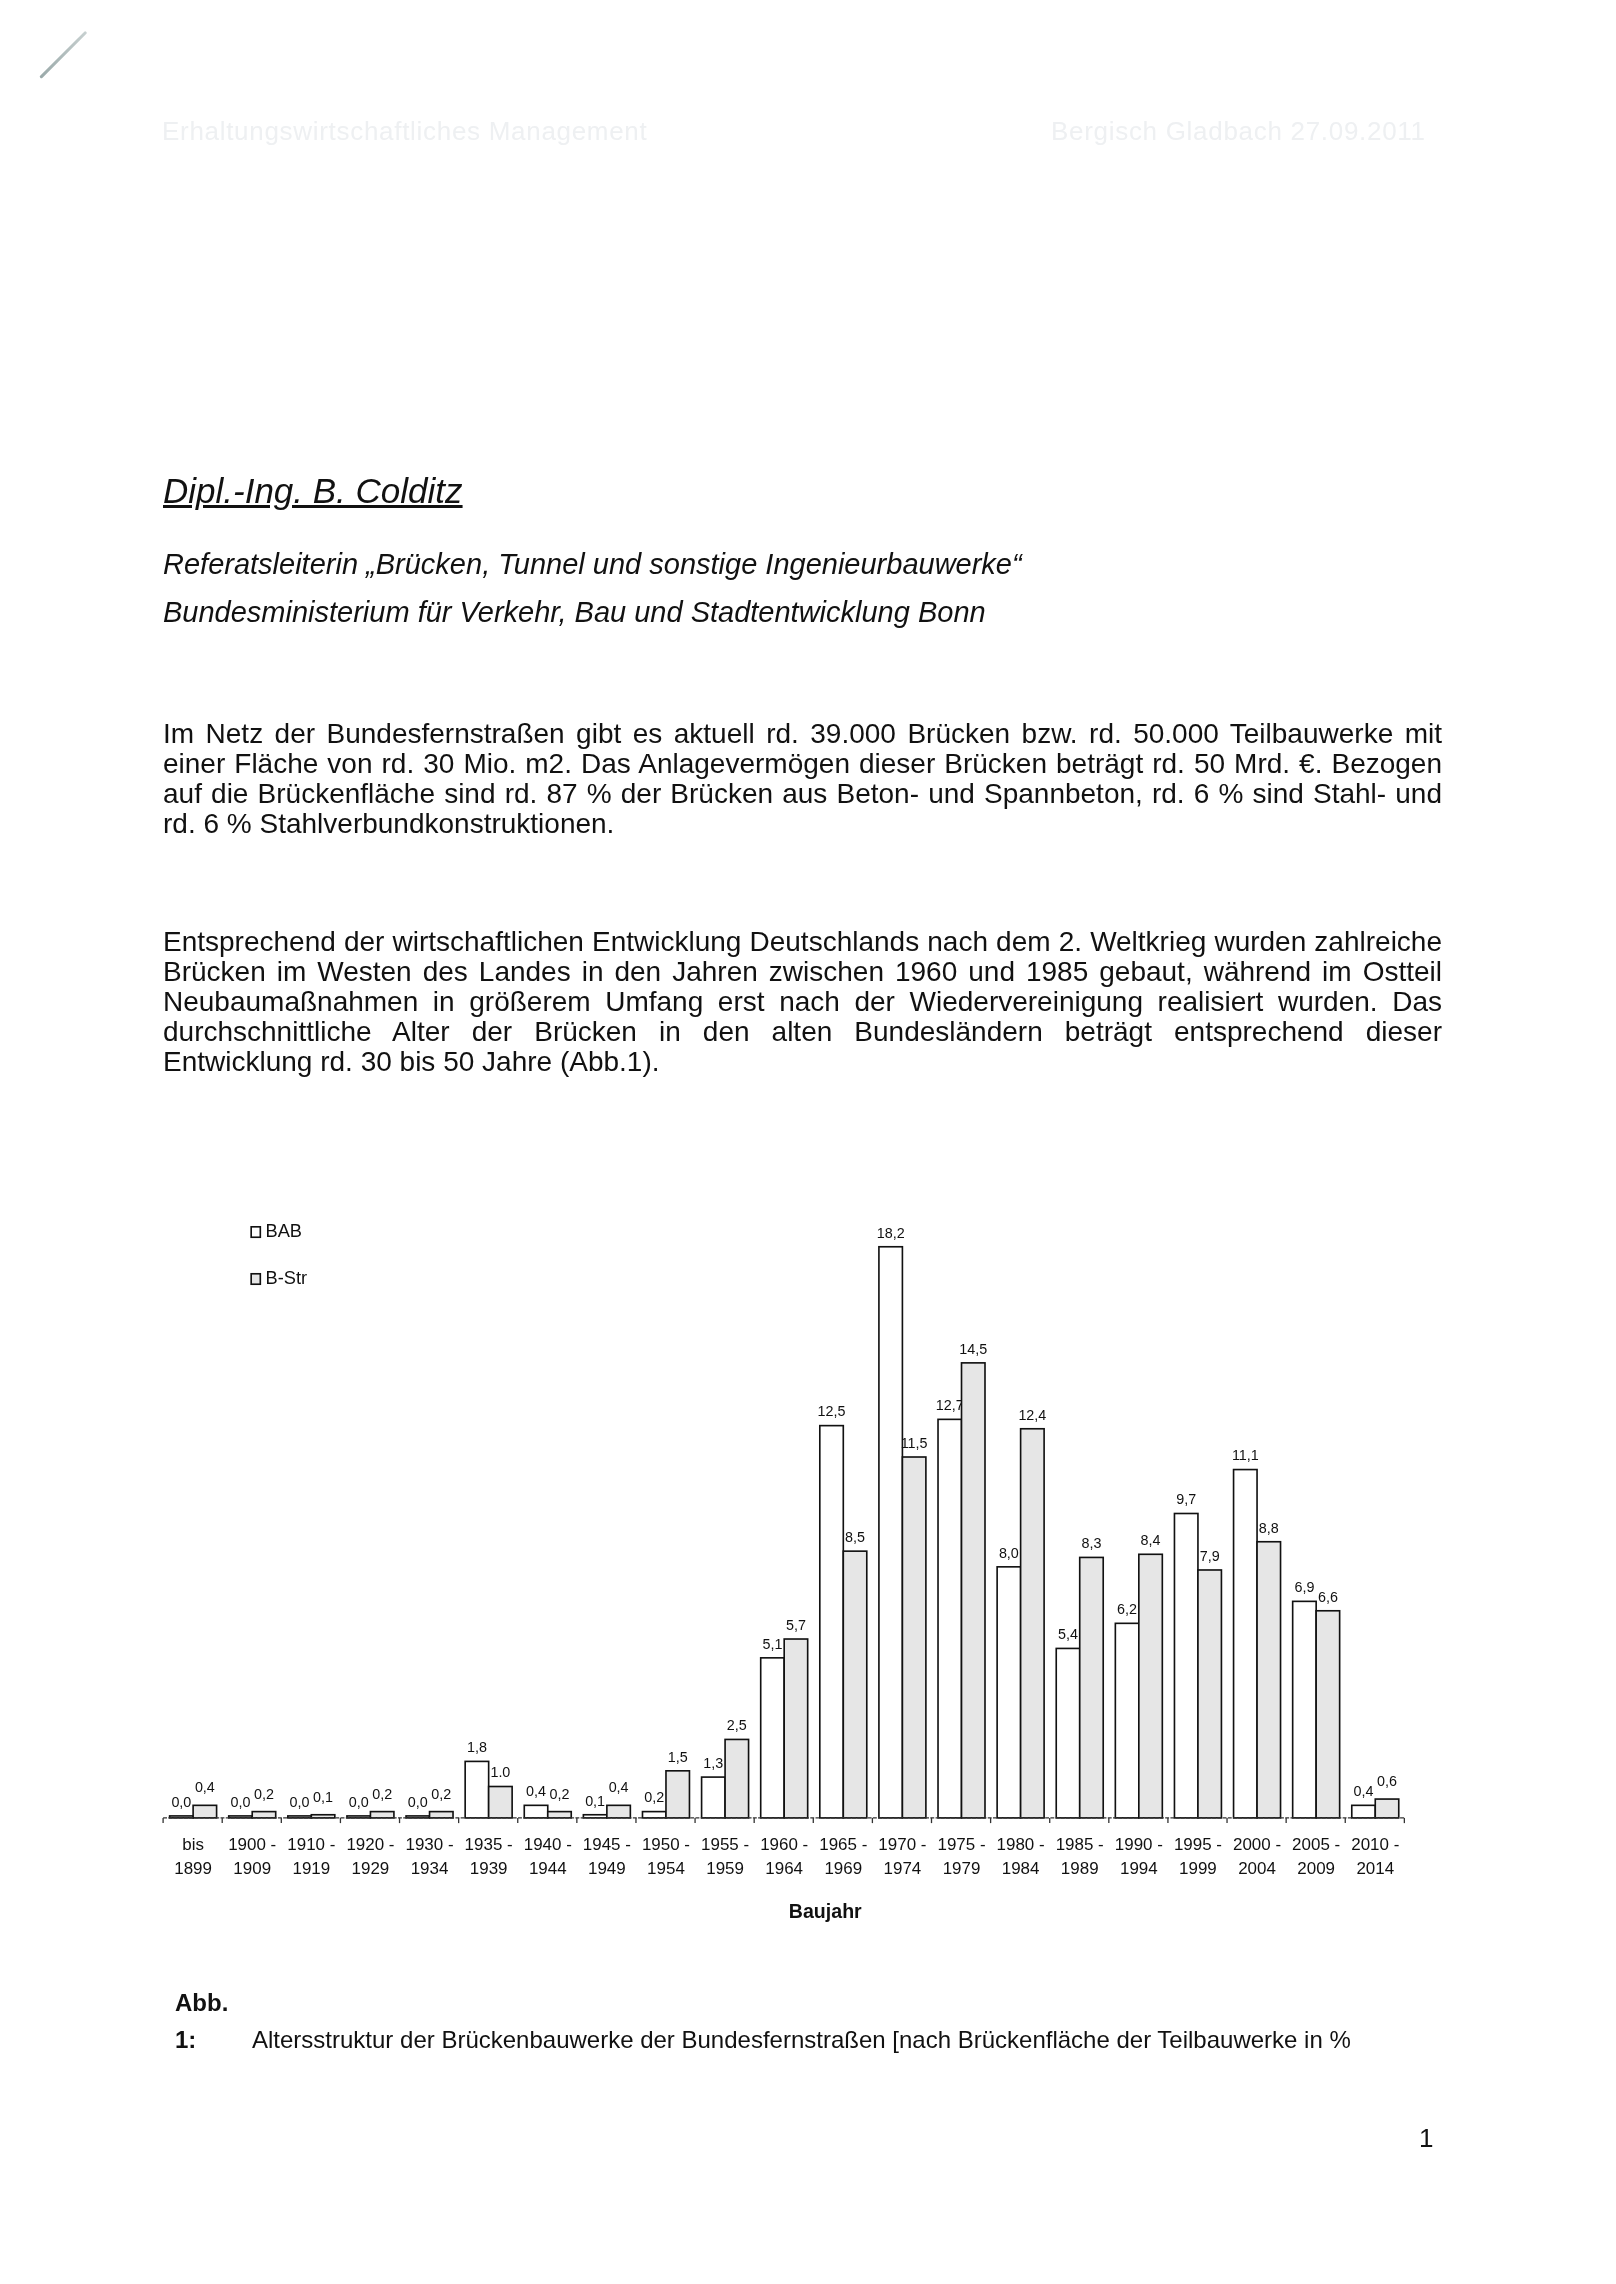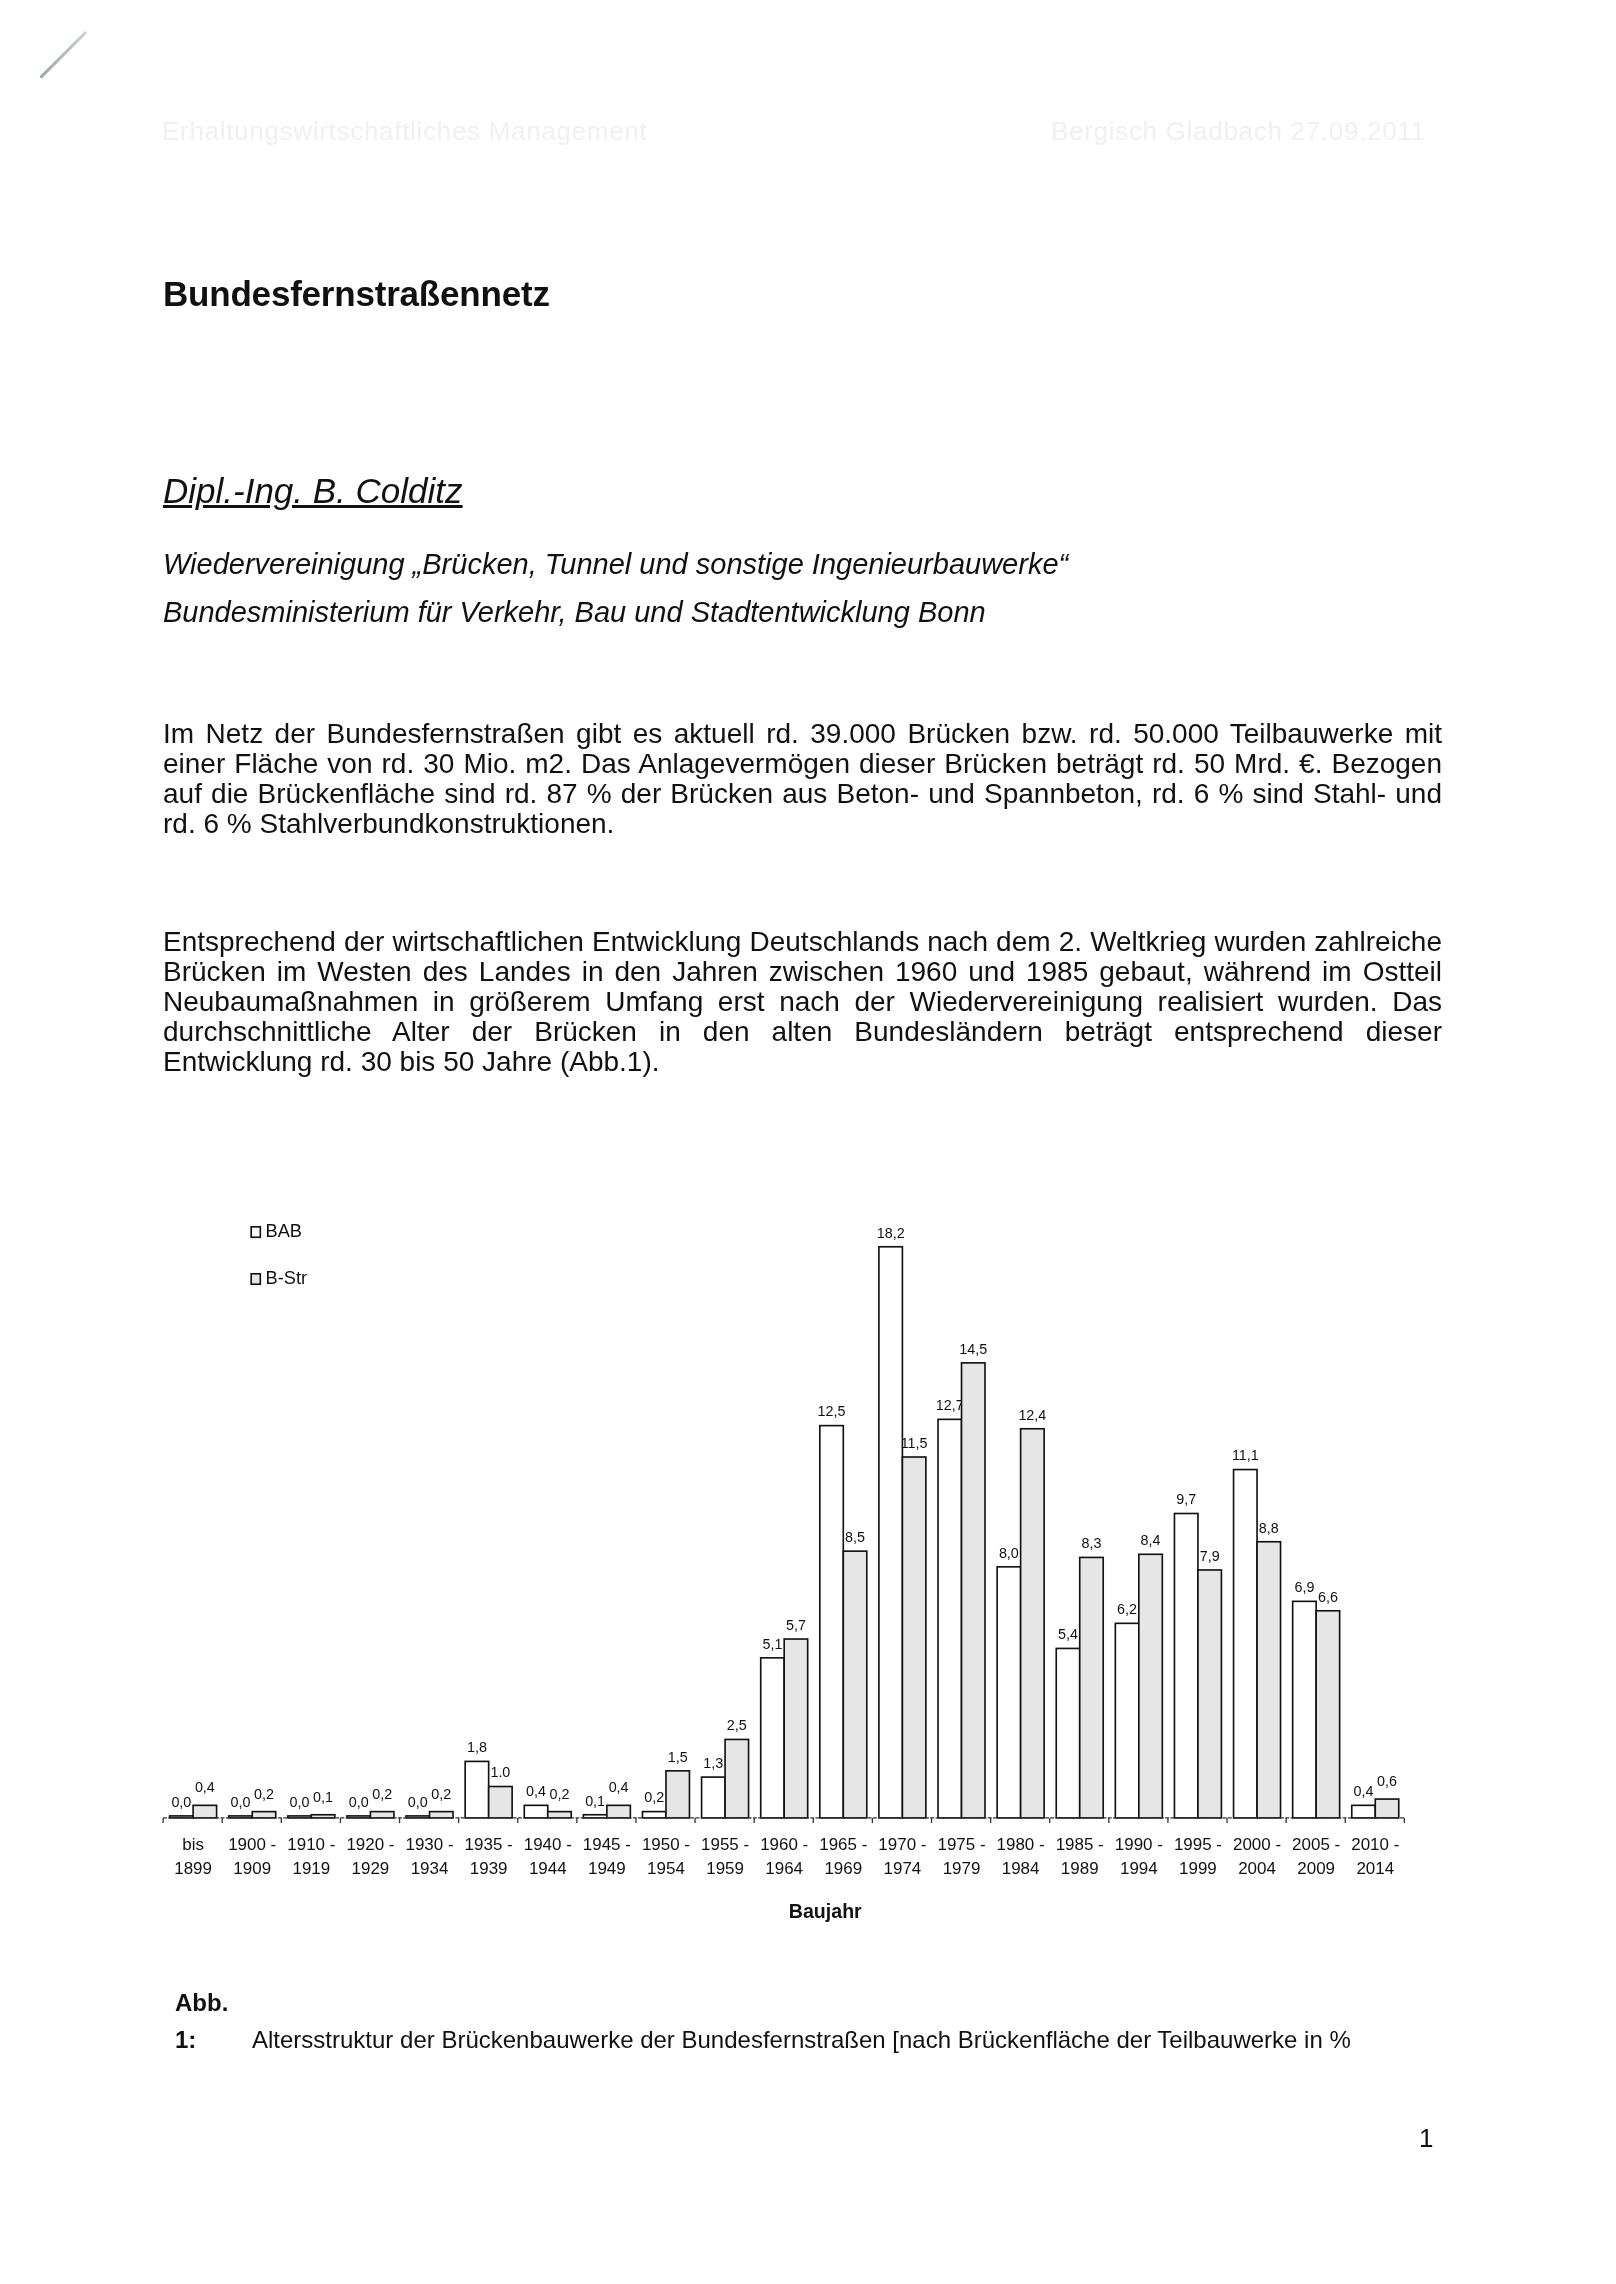--- a/index.html
+++ b/index.html
@@ -27,27 +27,26 @@
   .page-num { position:absolute; left:1419px; top:2123px; font-size:26px; }
 </style>
 </head>
 <body>
 
 <div class="scan-mark"></div>
 <div class="ghost-header ghost-left">Erhaltungswirtschaftliches Management</div>
 <div class="ghost-header ghost-right">Bergisch Gladbach 27.09.2011</div>
 
 <div class="title">
-  <div>Bundesfernstraßennetz</div>
 </div>
 
 <div class="author">Dipl.-Ing. B. Colditz</div>
 
 <div class="affil">
-  <div>Wiedervereinigung „Brücken, Tunnel und sonstige Ingenieurbauwerke“</div>
+  <div>Referatsleiterin „Brücken, Tunnel und sonstige Ingenieurbauwerke“</div>
   <div>Bundesministerium für Verkehr, Bau und Stadtentwicklung Bonn</div>
 </div>
 
 <div class="para p1">Im Netz der Bundesfernstraßen gibt es aktuell rd. 39.000 Brücken bzw. rd. 50.000 Teilbauwerke mit einer Fläche von rd. 30 Mio. m2. Das Anlagevermögen dieser Brücken beträgt rd. 50 Mrd. €. Bezogen auf die Brückenfläche sind rd. 87 % der Brücken aus Beton- und Spannbeton, rd. 6 % sind Stahl- und rd. 6 % Stahlverbundkonstruktionen.</div>
 <div class="para p2">Entsprechend der wirtschaftlichen Entwicklung Deutschlands nach dem 2. Weltkrieg wurden zahlreiche Brücken im Westen des Landes in den Jahren zwischen 1960 und 1985 gebaut, während im Ostteil Neubaumaßnahmen in größerem Umfang erst nach der Wiedervereinigung realisiert wurden. Das durchschnittliche Alter der Brücken in den alten Bundesländern beträgt entsprechend dieser Entwicklung rd. 30 bis 50 Jahre (Abb.1).</div>
 
 <svg class="chart" id="chart" xmlns="http://www.w3.org/2000/svg" width="1616" height="2284" viewBox="0 0 2477 3500">
   <g id="legend">
       <rect x="385" y="1880" width="14" height="16" fill="#ffffff" stroke="#111" stroke-width="2.5"></rect>
       <text x="407" y="1896" font-family="Liberation Sans, sans-serif" font-size="28" fill="#111">BAB</text>

